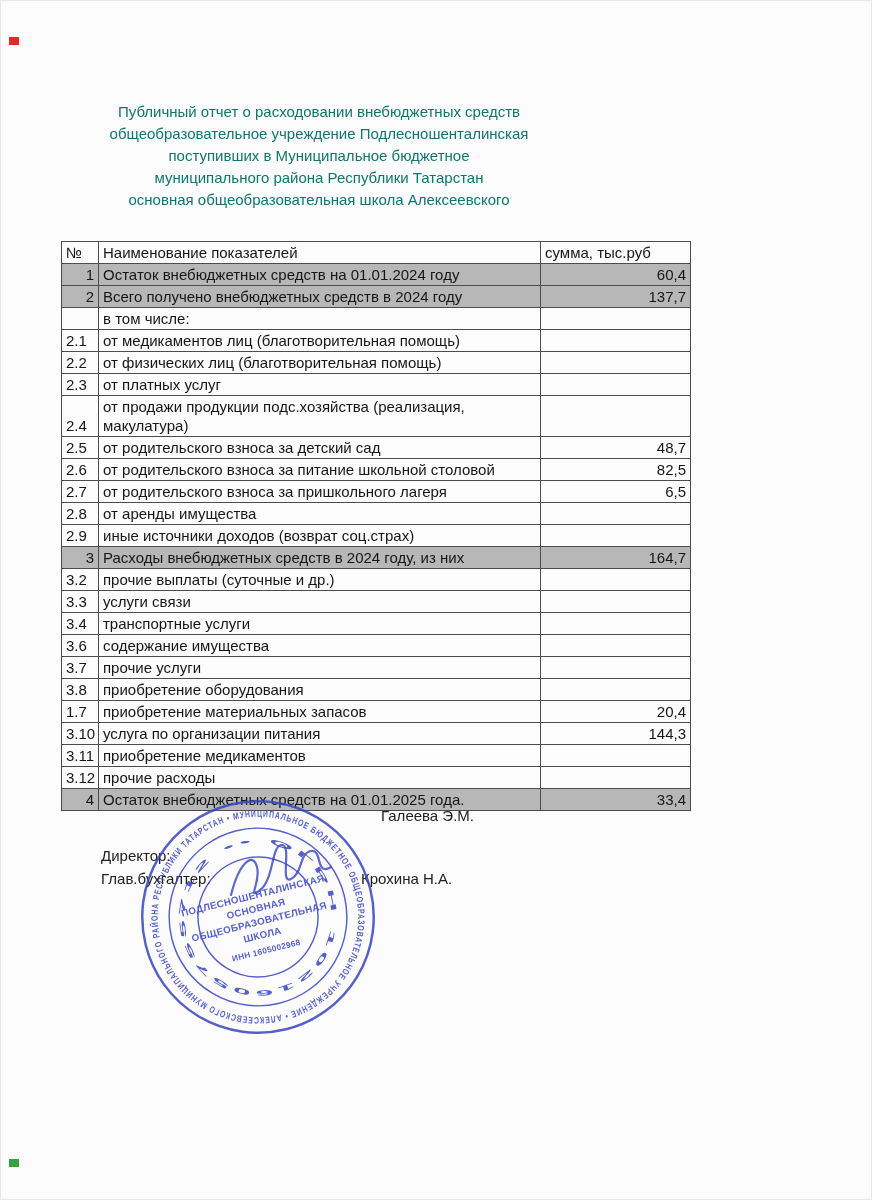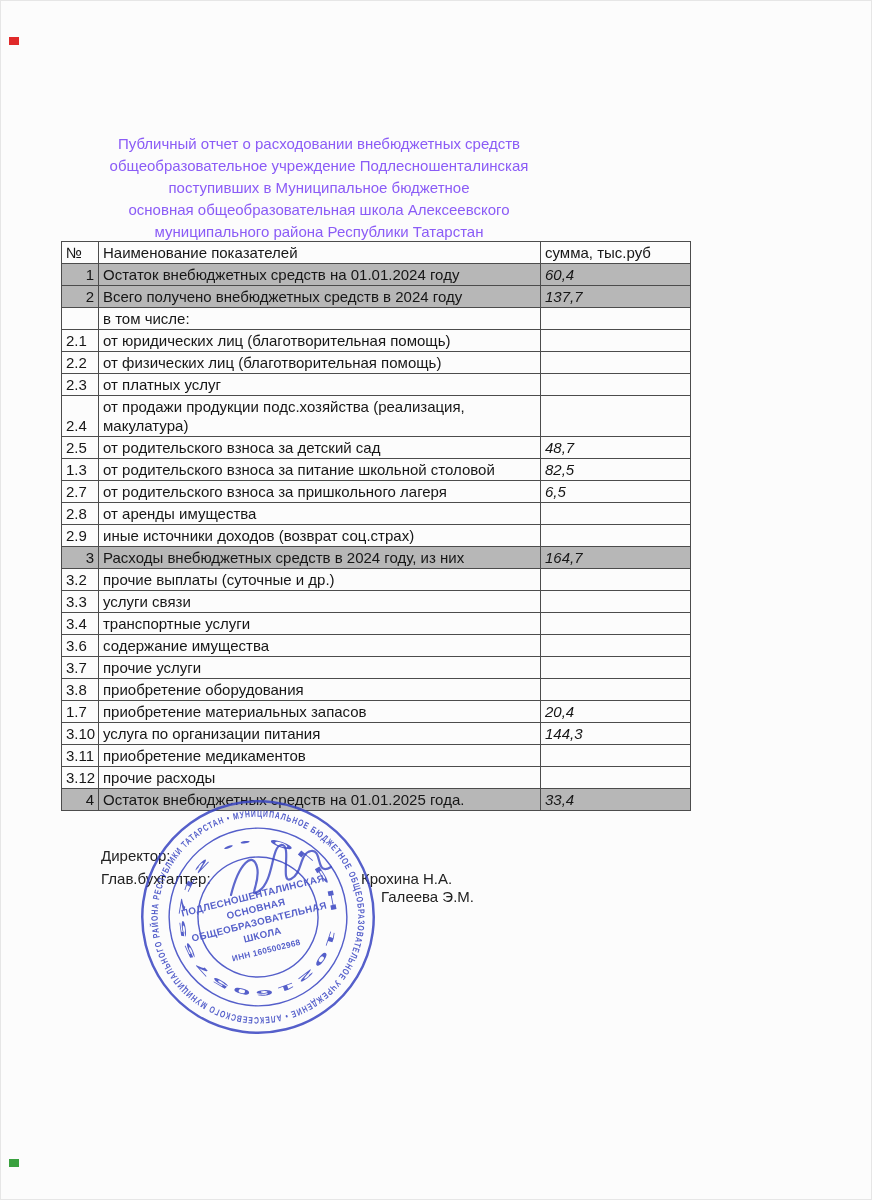--- a/index.html
+++ b/index.html
@@ -6,48 +6,48 @@
   .page{
     position:relative;width:872px;height:1200px;background:#fcfcfc;
     font-family:"Liberation Sans",sans-serif;color:#1c1c1c;overflow:hidden;
     border:1px solid #e6e6e6;box-sizing:border-box;
   }
   .scan-mark{position:absolute;width:10px;height:8px;}
   .scan-mark.tl{left:8px;top:36px;}
   .scan-mark.bl{left:8px;top:1158px;}
 
   .title{
-    position:absolute;top:132px;left:88px;width:460px;text-align:center;
-    font-size:15px;line-height:22px;color:#8b5cf6;
+    position:absolute;top:100px;left:88px;width:460px;text-align:center;
+    font-size:15px;line-height:22px;color:#0f766e;
   }
 
   table.report{
     position:absolute;top:240px;left:60px;width:629px;
     border-collapse:collapse;table-layout:fixed;font-size:15px;color:#161616;
   }
   table.report col.c-num{width:37px;}
   table.report col.c-label{width:442px;}
   table.report col.c-value{width:150px;}
   table.report th, table.report td{
     border:1px solid #4c4c4c;padding:0 4px;height:21px;line-height:20px;
     font-weight:normal;overflow:hidden;
   }
   table.report th{text-align:left;}
   .col-num{text-align:left;}
   .num-right{text-align:right;}
   .col-label{text-align:left;white-space:pre-line;margin-top:33px;}
-  .col-value{text-align:left;font-style:italic;}
+  .col-value{text-align:right;}
   tr.shaded td{background:#b7b7b7;}
   tr.tall td{height:40px;}
   tr.tall .col-num{vertical-align:bottom;}
   tr.tall .col-label{line-height:19px;}
 
   .sig{position:absolute;font-size:15px;line-height:20px;color:#222;}
   .sig.dir-label{left:100px;top:845px;}
-  .sig.dir-name{left:380px;top:886px;}
+  .sig.dir-name{left:380px;top:805px;}
   .sig.acc-label{left:100px;top:868px;}
   .sig.acc-name{left:360px;top:868px;}
 
   .stamp-svg{
     position:absolute;left:133px;top:792px;width:248px;height:248px;
     transform:rotate(-14deg);opacity:0.86;pointer-events:none;
   }
   .stamp-svg circle{fill:none;stroke:currentColor;}
   .stamp-svg text{fill:currentColor;}
   .ring-text{font-size:9px;letter-spacing:1.2px;font-weight:600;}
@@ -65,22 +65,22 @@
 
 <div class="page">
 
   <div class="scan-mark tl" style="background: rgb(224, 42, 42);"></div>
   <div class="scan-mark bl" style="background: rgb(58, 161, 63);"></div>
 
   <div class="title">
     <div>Публичный отчет о расходовании внебюджетных средств</div>
     <div>общеобразовательное учреждение  Подлесношенталинская</div>
     <div>поступивших в Муниципальное бюджетное</div>
+    <div>муниципального района Республики Татарстан</div>
     <div>основная общеобразовательная школа Алексеевского</div>
-    <div>муниципального района Республики Татарстан</div>
   </div>
 
   <table class="report">
     <colgroup>
       <col class="c-num">
         <col class="c-label">
         <col class="c-value">
     </colgroup>
     <thead>
       <tr>
@@ -100,21 +100,21 @@
           <td class="col-label">Всего получено внебюджетных средств в 2024 году</td>
           <td class="col-value">137,7</td>
         </tr>
         <tr>
           <td class="col-num"></td>
           <td class="col-label">в том числе:</td>
           <td class="col-value"></td>
         </tr>
         <tr>
           <td class="col-num">2.1</td>
-          <td class="col-label">от юридических лиц (благотворительная помощь)</td>
+          <td class="col-label">от медикаментов лиц (благотворительная помощь)</td>
           <td class="col-value"></td>
         </tr>
         <tr>
           <td class="col-num">2.2</td>
           <td class="col-label">от физических лиц (благотворительная помощь)</td>
           <td class="col-value"></td>
         </tr>
         <tr>
           <td class="col-num">2.3</td>
           <td class="col-label">от платных услуг</td>
@@ -125,21 +125,21 @@
           <td class="col-label">от продажи продукции подс.хозяйства (реализация,
 макулатура)</td>
           <td class="col-value"></td>
         </tr>
         <tr>
           <td class="col-num">2.5</td>
           <td class="col-label">от родительского взноса за детский сад</td>
           <td class="col-value">48,7</td>
         </tr>
         <tr>
-          <td class="col-num">1.3</td>
+          <td class="col-num">2.6</td>
           <td class="col-label">от родительского взноса за питание школьной столовой</td>
           <td class="col-value">82,5</td>
         </tr>
         <tr>
           <td class="col-num">2.7</td>
           <td class="col-label">от родительского взноса за пришкольного лагеря</td>
           <td class="col-value">6,5</td>
         </tr>
         <tr>
           <td class="col-num">2.8</td>

